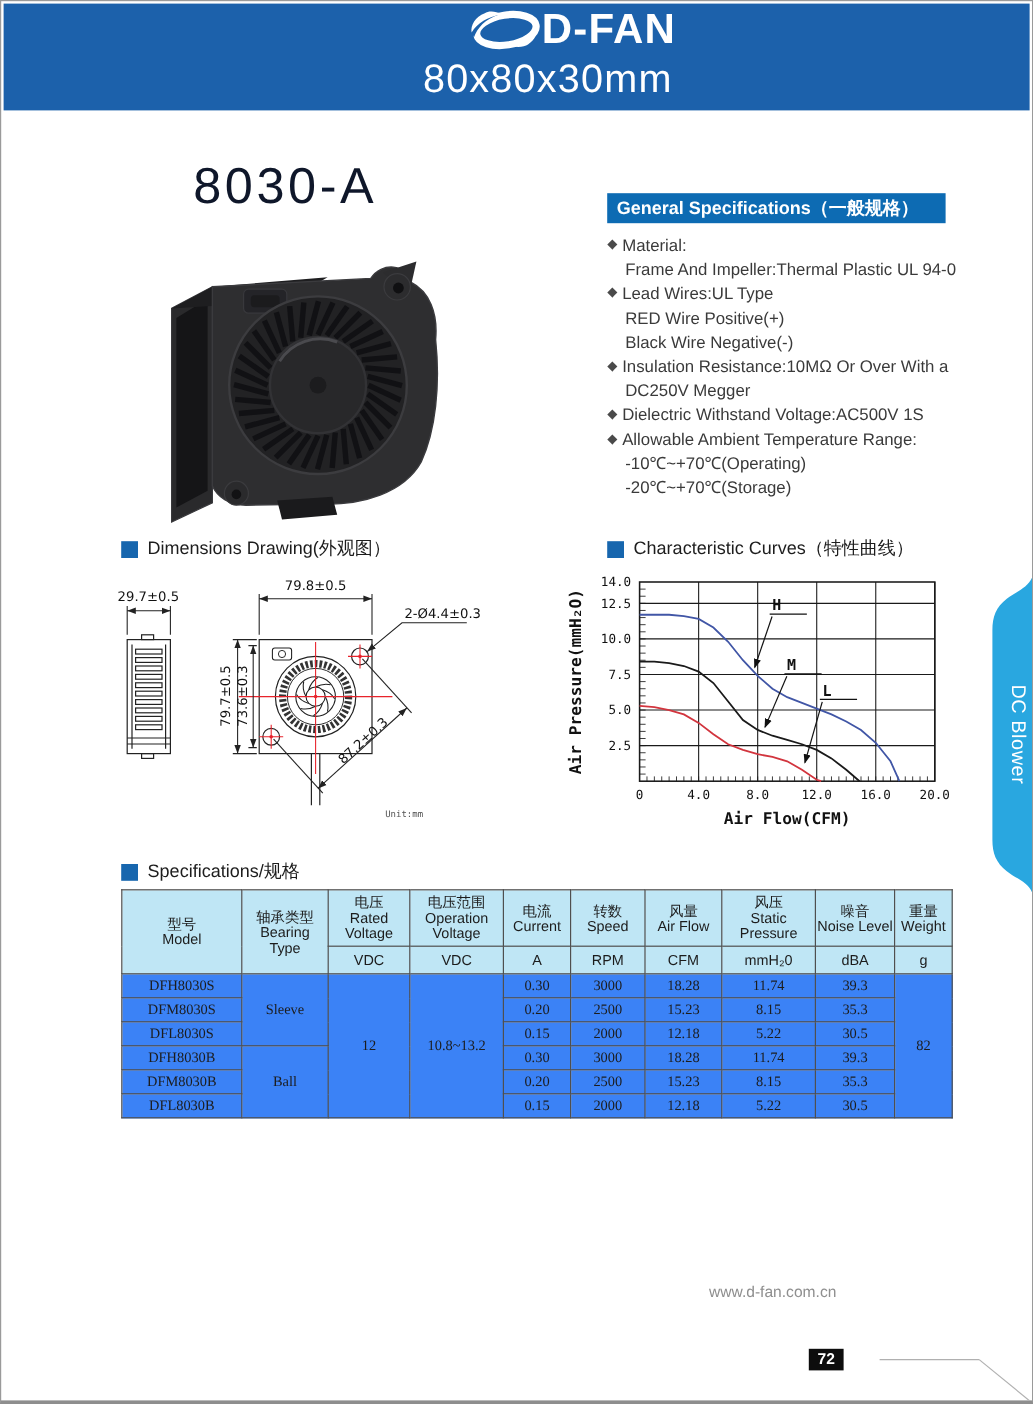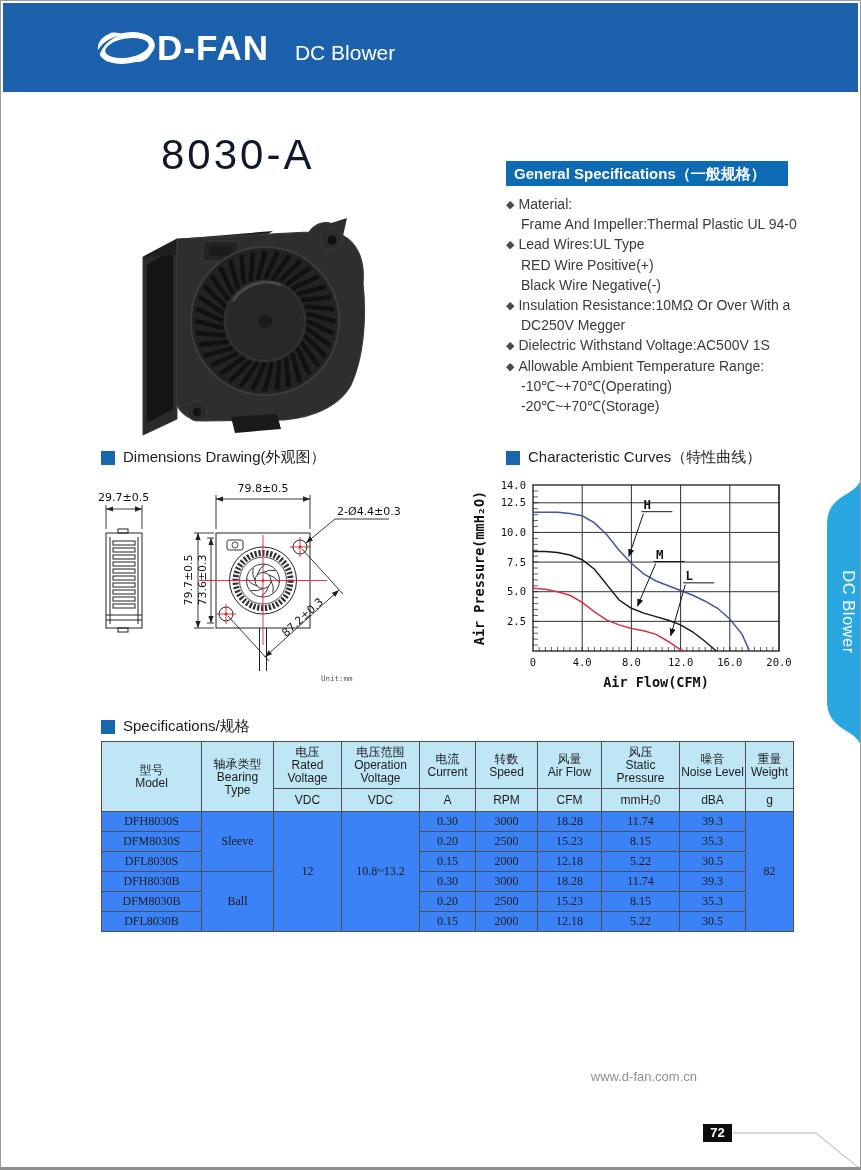--- a/index.html
+++ b/index.html
@@ -1,21 +1,21 @@
 <!DOCTYPE html>
 <html><head>
 <meta charset="utf-8">
 <style>
   html,body{margin:0;padding:0;background:#fff;}
   body{width:861px;height:1170px;font-family:"Liberation Sans",sans-serif;}
   .page{position:relative;width:861px;height:1170px;background:#fff;box-sizing:border-box;
         border:1px solid #9a9a9a;border-bottom:3px solid #8e8e8e;overflow:hidden;}
 
   
-  .hdr{position:absolute;top:2px;left:2px;right:2px;height:89px;background:#1c61ab;display:flex;align-items:center;}
+  .hdr{position:absolute;top:2px;left:2px;right:2px;height:89px;background:#1c61ab;display:flex;align-items:center;flex-direction:column;}
   .hdr .logo{display:flex;align-items:center;margin-left:94px;}
   .hdr .brand{color:#fff;font-size:35px;font-weight:bold;letter-spacing:1px;margin-left:2px;}
   .hdr .size{color:#fff;font-size:33px;font-weight:400;margin-left:52px;letter-spacing:1px;}
   .hdr .ptype{color:#fff;font-size:21px;font-weight:500;margin-left:26px;margin-top:10px;}
 
   .model-title{position:absolute;left:160px;top:130px;font-size:42px;font-weight:400;color:#0f172a;letter-spacing:3px;}
 
   
   .gs-bar{position:absolute;left:505px;top:160px;width:282px;height:25px;background:#0d6bb3;color:#fff;
           font-size:15px;font-weight:bold;line-height:25px;padding-left:8px;box-sizing:border-box;}
@@ -40,21 +40,21 @@
   .en{display:block;white-space:pre-line;font-size:12px;line-height:13px;}
   .hrow1 th{height:46px;}
   .hrow2 th{height:22px;}
   .spec-table tbody td{height:19px;background:#3b82f6;font-family:Liberation Serif, serif;}
 
   
   .side-tab{position:absolute;left:812px;top:468px;width:49px;height:287px;}
 
   
   .foot-site{position:absolute;left:556px;top:1068px;width:140px;text-align:right;font-size:13px;color:#8f8f8f;}
-  .foot-badge{position:absolute;left:702px;top:1123px;width:29px;height:18px;background:#0d0d0d;color:#fff;
+  .foot-badge{position:absolute;left:673px;top:1123px;width:29px;height:18px;background:#0d0d0d;color:#fff;
               font-size:13px;font-weight:bold;line-height:18px;text-align:center;}
   .foot-lines{position:absolute;left:731px;top:1122px;}
 
   .photo{position:absolute;left:112px;top:198px;}
   .drawing{position:absolute;left:86px;top:478px;}
   .chart{position:absolute;left:466px;top:470px;}
 
   .dimtxt{font-family:"DejaVu Sans",sans-serif;font-size:11px;fill:#111;}
   .ticktxt{font-family:"DejaVu Sans Mono",monospace;font-size:10.5px;fill:#111;}
   .axtitle{font-family:"DejaVu Sans Mono",monospace;font-size:13.5px;font-weight:bold;fill:#111;}
@@ -68,20 +68,21 @@
   <div class="hdr">
     <div class="logo">
       <svg width="58" height="44" viewBox="0 0 58 44">
         <ellipse cx="30" cy="22" rx="25" ry="12.5" fill="none" stroke="#fff" stroke-width="6" transform="rotate(-9 30 22)"></ellipse>
         <path d="M10,10 C2,14 -1,22 3,28 C6,20 12,13 24,9 C18,8 13,8 10,10 Z" fill="#1c61ab"></path>
         <path d="M12,8 C4,11 0,18 1,24 C6,16 14,11 26,9 C21,6 15,6 12,8 Z" fill="#fff"></path>
         <path d="M48,34 C54,30 57,24 54,18 C52,26 44,32 34,35 C39,37 45,36 48,34 Z" fill="#fff"></path>
       </svg>
       <span class="brand">D-FAN</span>
     </div>
+    <span class="size">80x80x30mm</span>
     <span class="ptype">DC Blower</span>
   </div>
 
   <div class="model-title">8030-A</div>
 
   <svg class="photo" width="260" height="240" viewBox="0 0 260 240">
     <polygon points="30,58 64,40 64,220 30,236" fill="#2a2a2c" stroke="#39393c" stroke-width="1"></polygon>
     <polygon points="34,66 60,50 60,210 34,224" fill="#151517"></polygon>
     <polygon points="30,58 64,40 160,32 126,52" fill="#1e1e20"></polygon>
     <path d="M64,40 L196,33 C205,19 226,21 229,36 C245,44 252,62 250,84 C254,122 250,160 238,186 C224,211 190,223 150,221 L92,222 C78,222 68,215 64,206 Z" fill="#2e2e30" stroke="#3b3b3e" stroke-width="1.2"></path>

